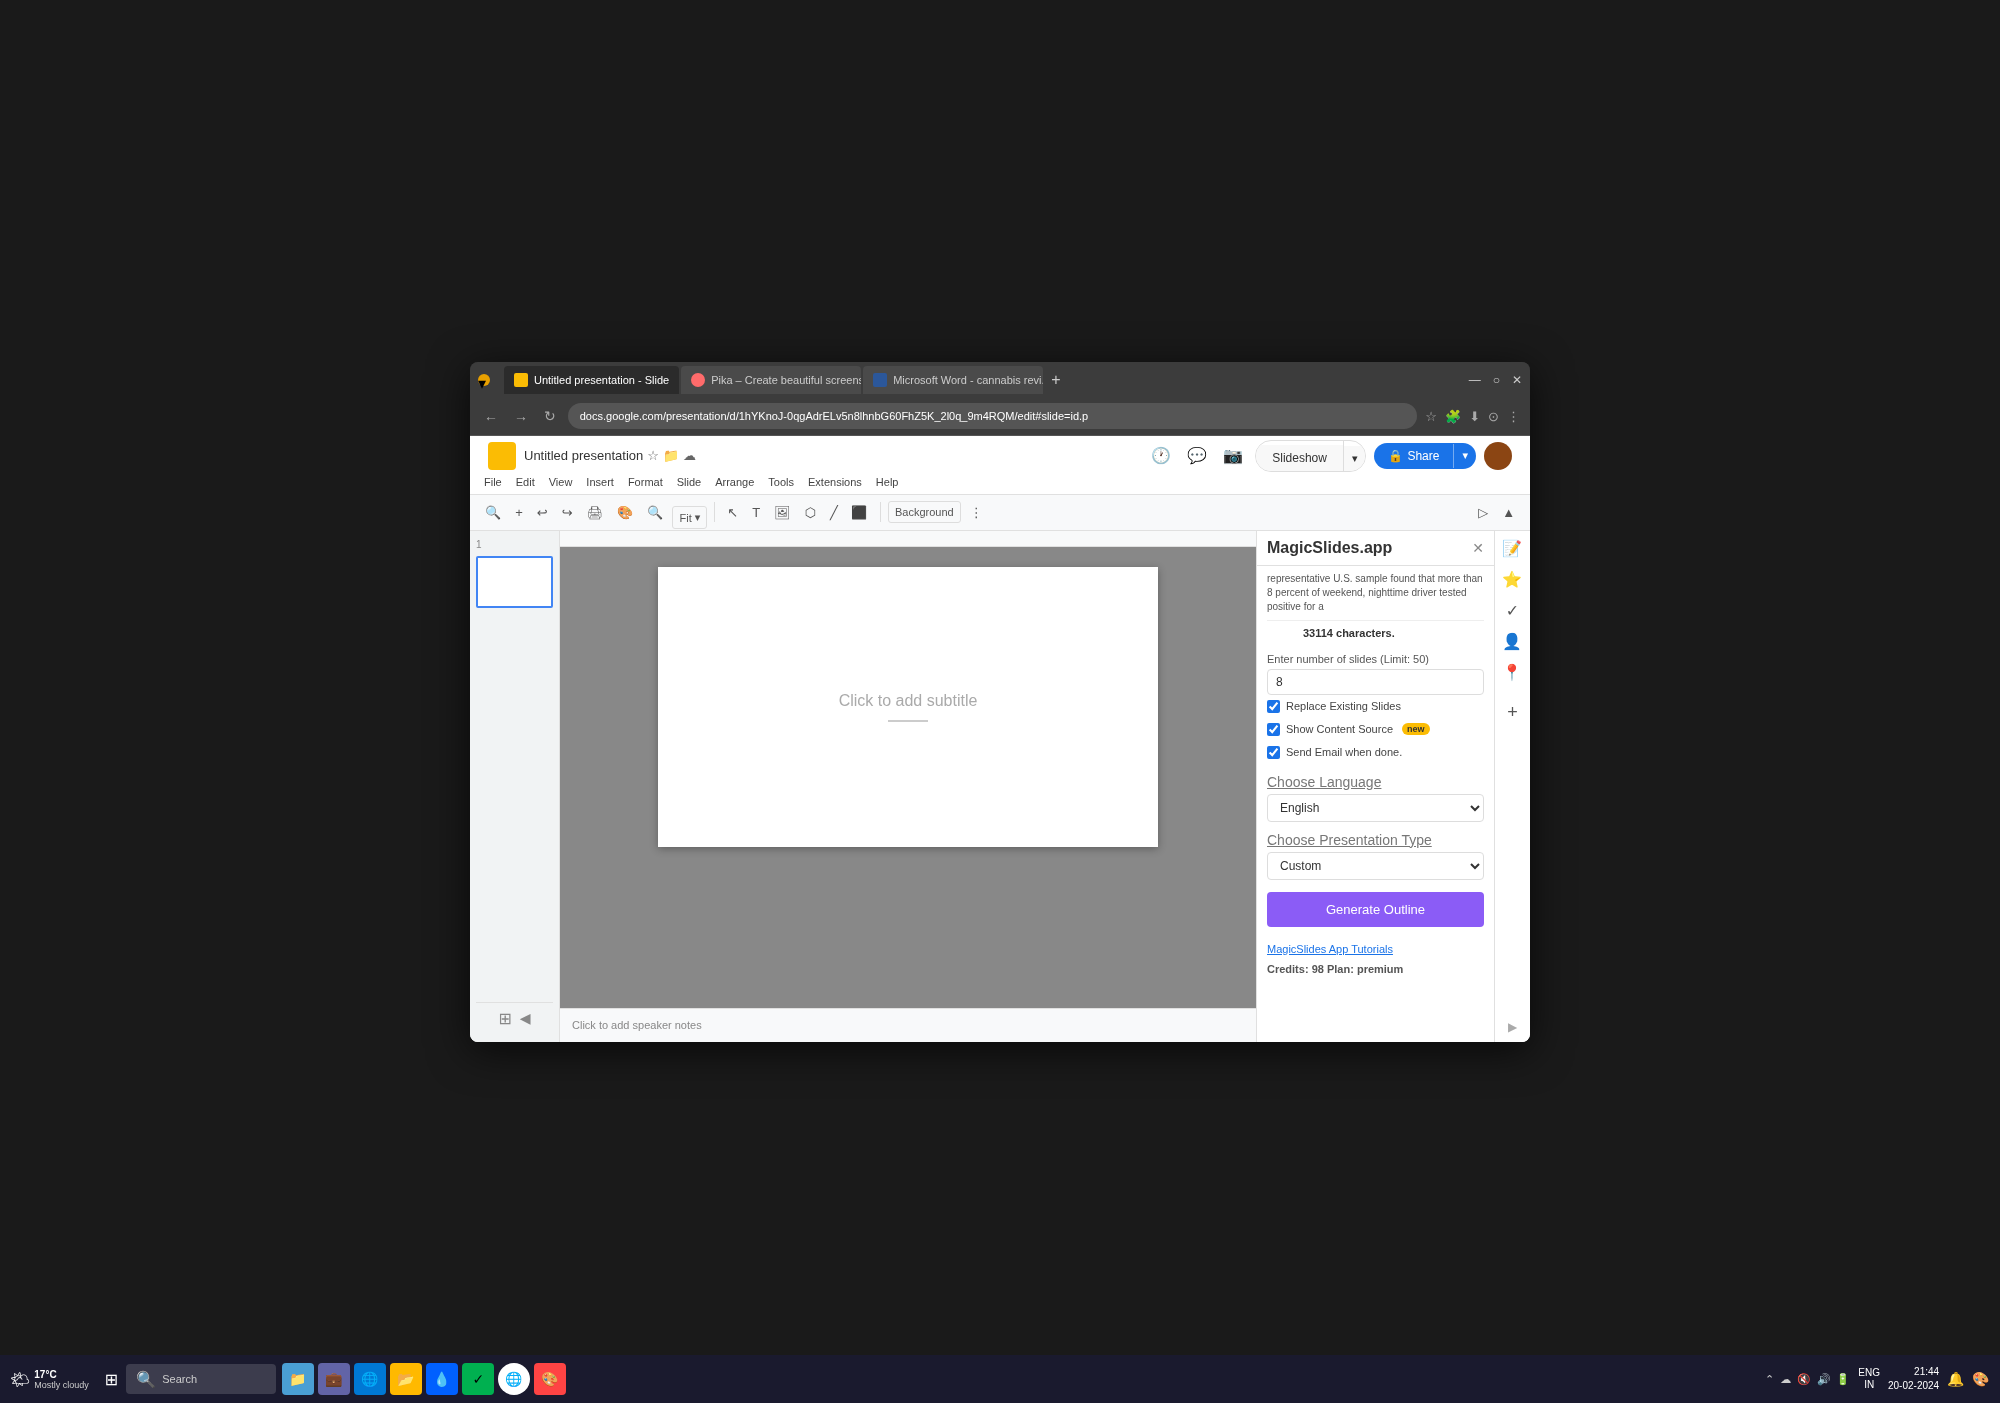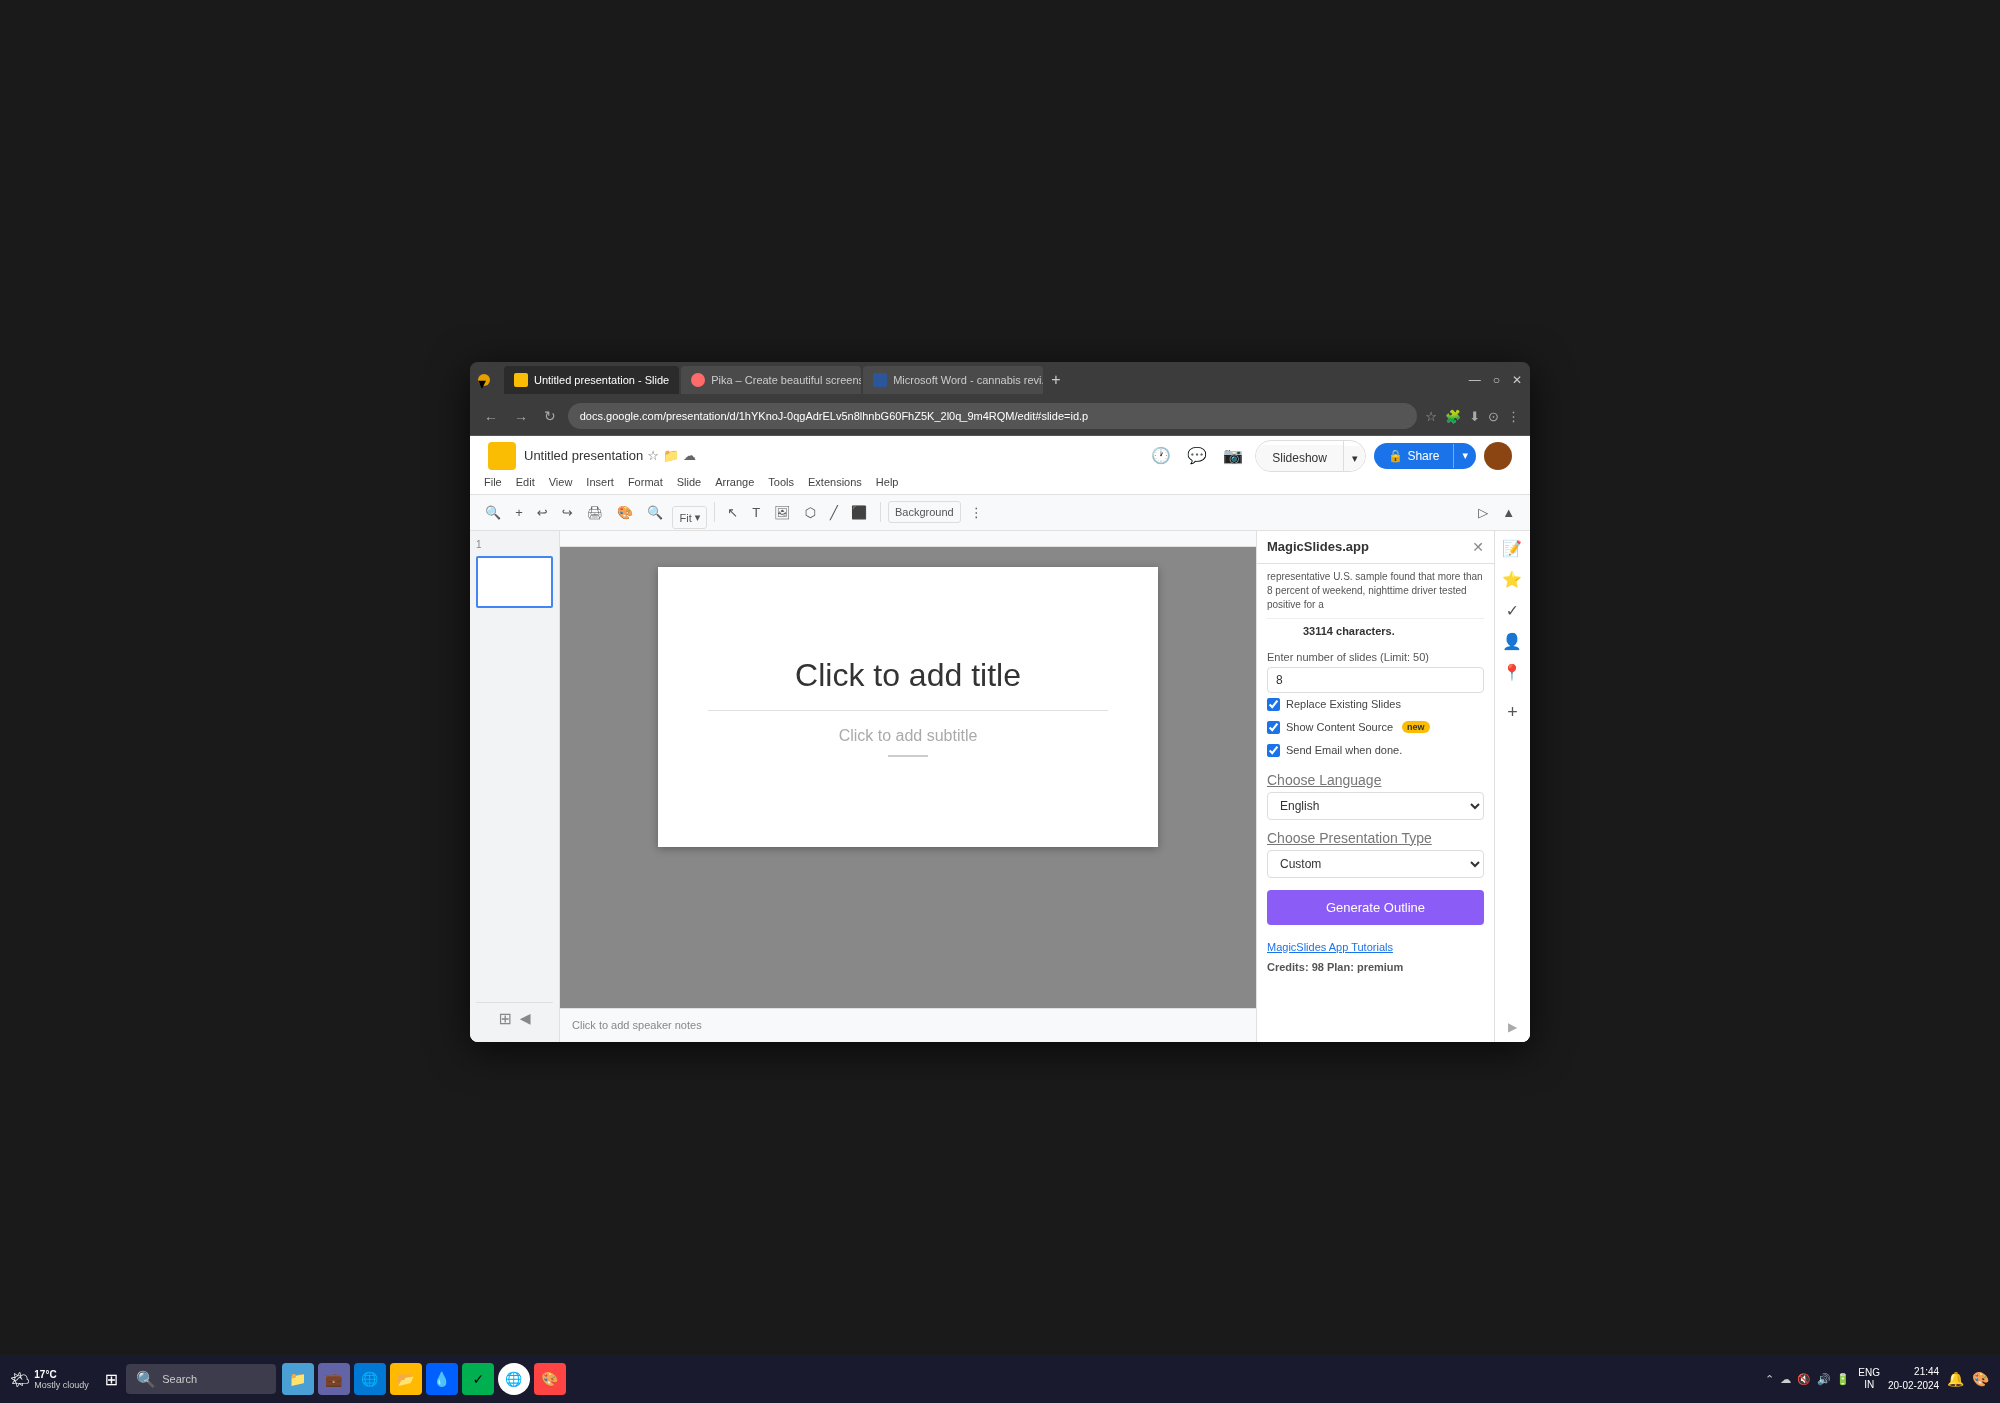--- a/index.html
+++ b/index.html
@@ -290,21 +290,21 @@
     }
     .magic-header {
       background: #fff;
       padding: 8px 10px;
       display: flex;
       align-items: center;
       justify-content: space-between;
       border-bottom: 1px solid #e0e0e0;
     }
     .magic-title {
-      font-size: 13px; font-weight: 600; color: #333;
+      font-size: 16px; font-weight: 600; color: #333;
     }
     .magic-close {
       color: #888; font-size: 14px; cursor: pointer;
     }
     .magic-body {
       flex: 1;
       overflow-y: auto;
       padding: 0;
       position: relative;
     }
@@ -591,23 +591,20 @@
       <div class="slides-panel-bottom">
         <span style="font-size:16px;color:#888;cursor:pointer;">⊞</span>
         <span style="font-size:14px;color:#888;cursor:pointer;">◀</span>
       </div>
     </div>
 
     <div class="canvas-area">
       <div class="ruler-h"></div>
       <div class="canvas-workspace">
         <div class="slide-canvas">
-          <div class="slide-title-area">
-            <span class="slide-title-text">Click to add title</span>
-          </div>
           <span class="slide-subtitle-text">Click to add subtitle</span>
           <div class="slide-separator"></div>
         </div>
       </div>
       <div class="speaker-notes">
         <span>Click to add speaker notes</span>
       </div>
     </div>
 
     <div class="magic-panel">

